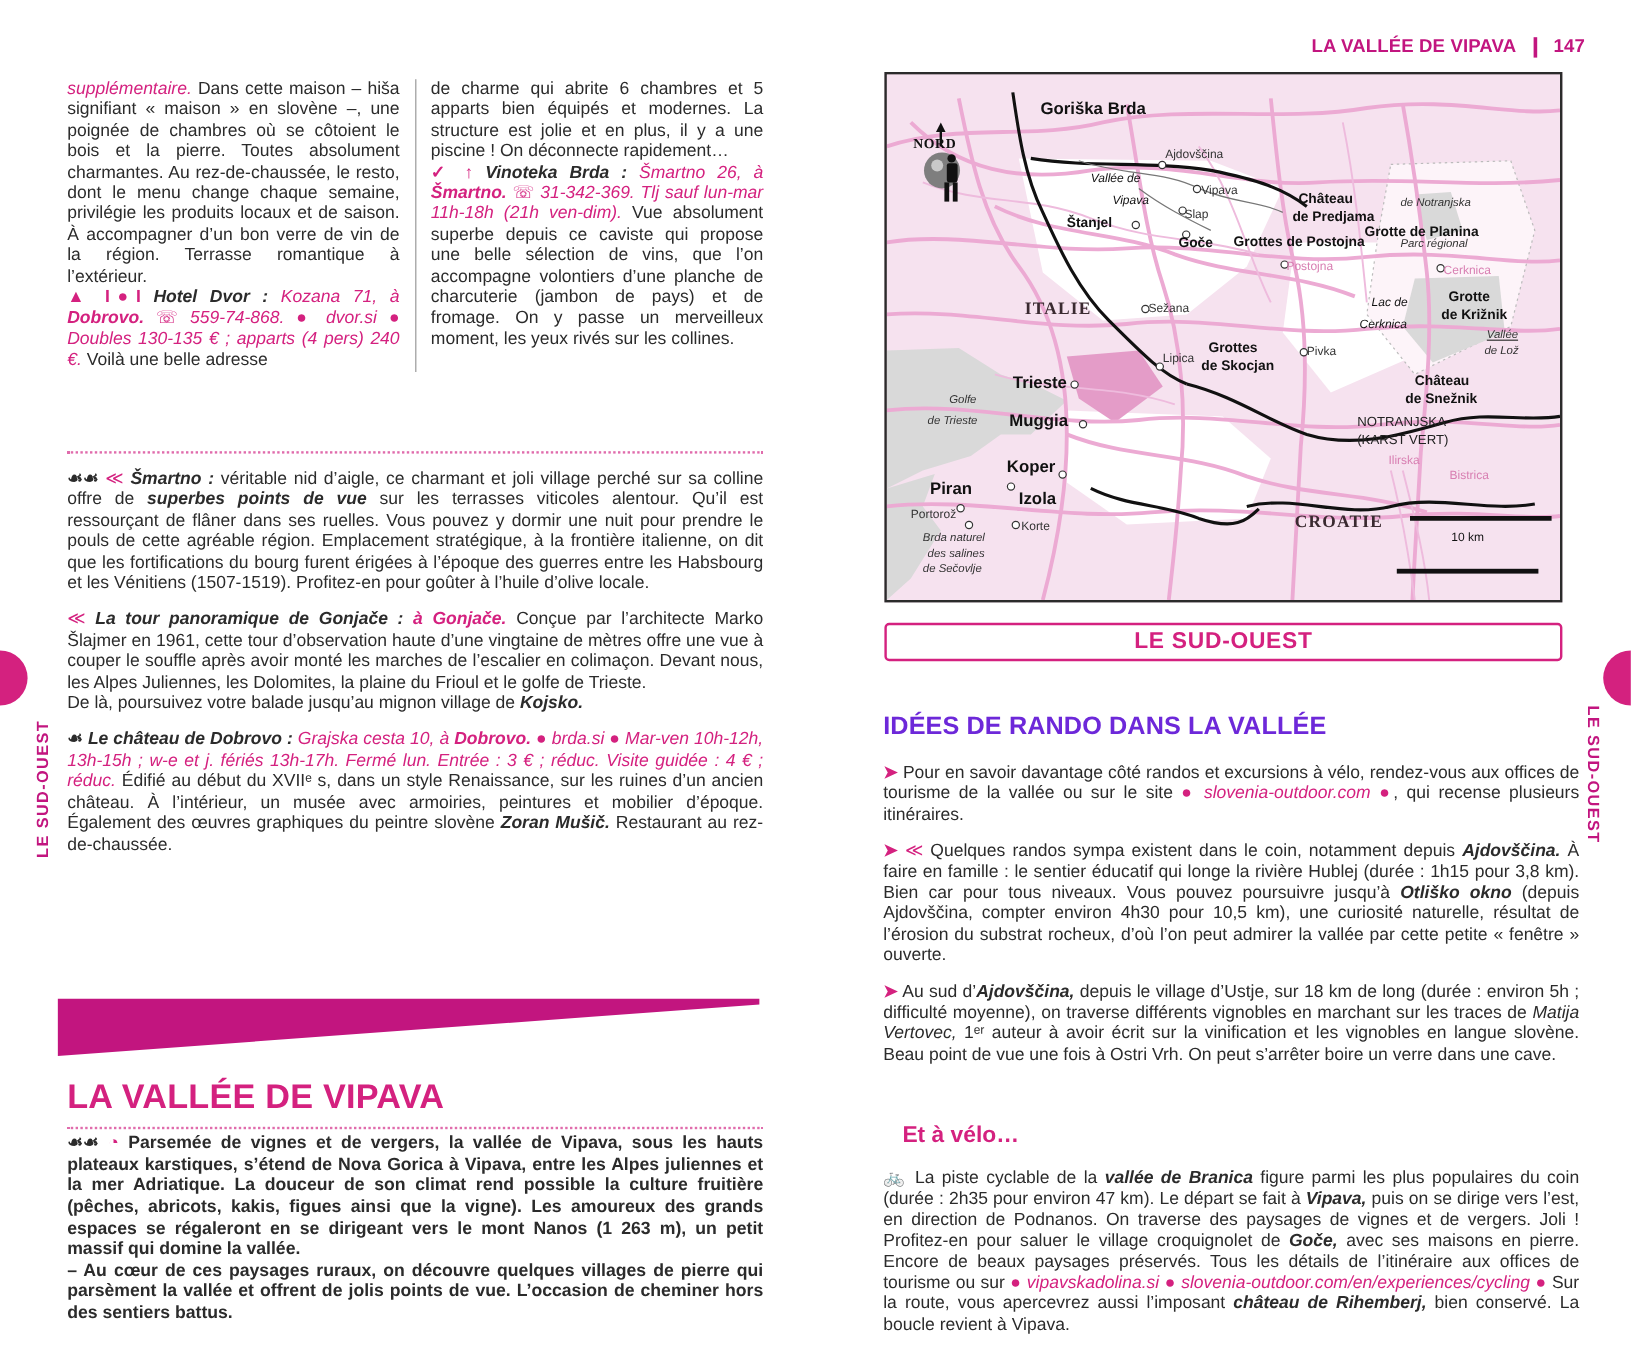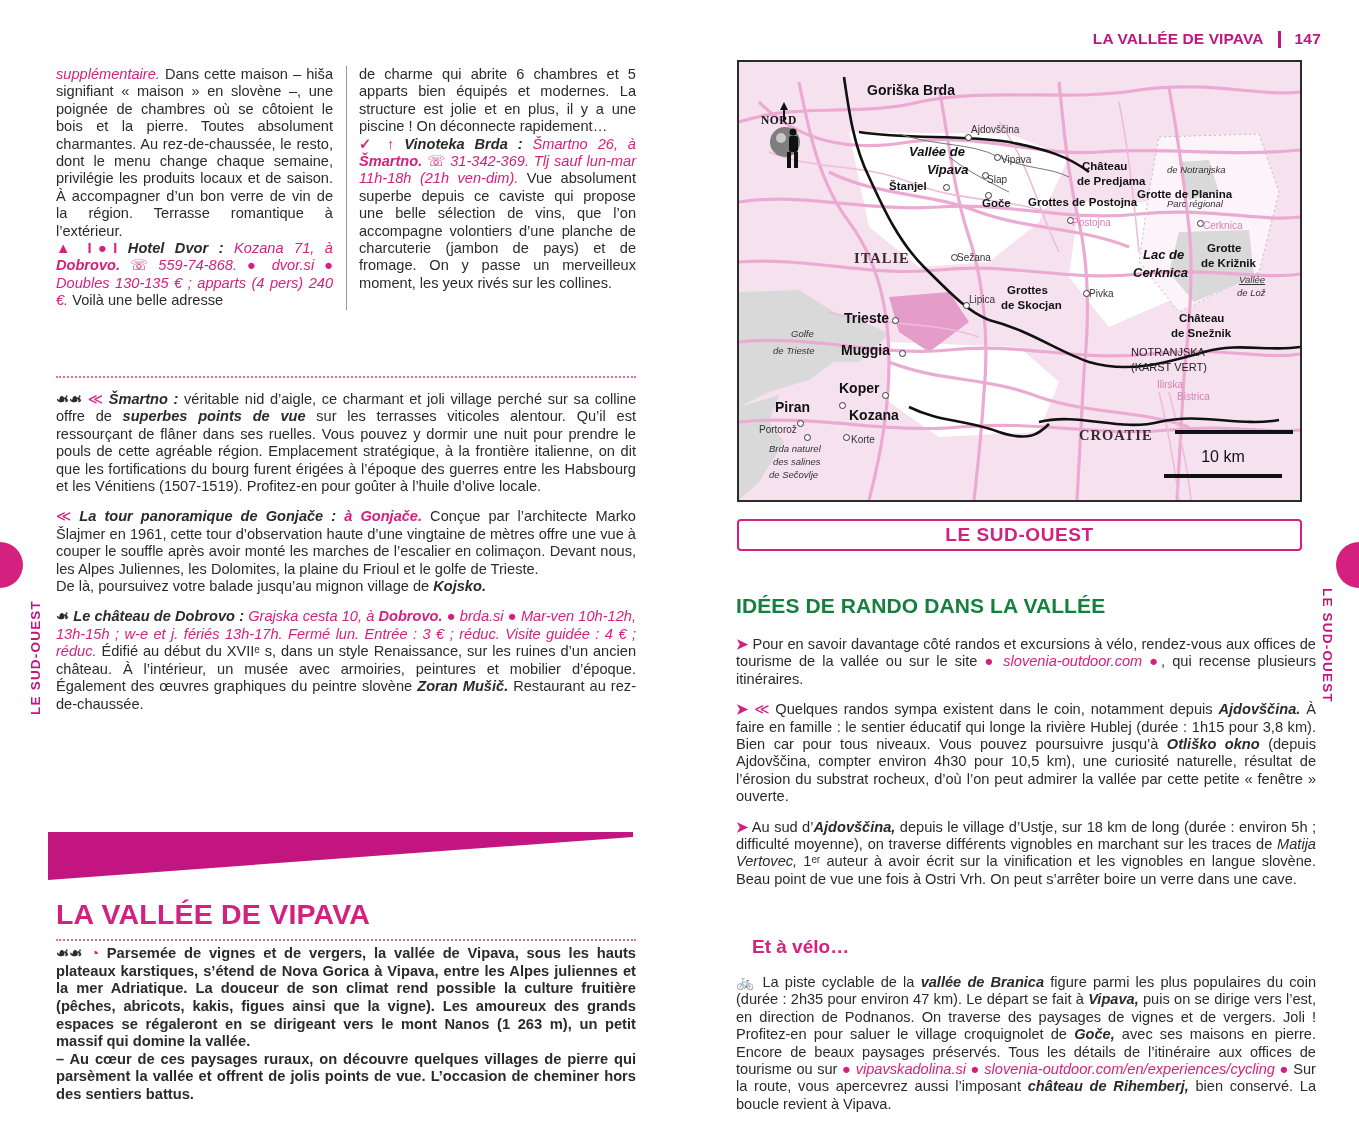--- a/index.html
+++ b/index.html
@@ -95,39 +95,39 @@
   .map-caption span {
     color:#d4217f; font-weight:bold; font-size:19px; letter-spacing:.6px;
   }
   .map-label {
     position:absolute; font-family:"Liberation Sans", sans-serif;
     color:#111; white-space:nowrap; pointer-events:none;
   }
   .ml-major { font-weight:bold; font-size:14px; }
   .ml-mid   { font-weight:bold; font-size:11.5px; }
   .ml-small { font-size:10px; color:#333; }
-  .ml-it    { font-style:italic; font-weight:bold; font-size:13px; }
+  .ml-it    { font-style:italic; font-weight:normal; font-size:10px; }
   .ml-it-s  { font-style:italic; font-size:9.5px; color:#333; }
   .ml-serif { font-family:"Liberation Serif", serif; font-weight:bold; font-size:14.5px; letter-spacing:1px; color:#3a2a30;}
   .ml-pinkn { font-size:10px; color:#d87fb2; }
   .ml-reg   { font-size:11px; color:#222; }
 
   .map-dot {
     position:absolute; width:7px; height:7px; border-radius:50%;
     background:#fff; border:1.4px solid #333;
   }
   .scale-bar {
     position:absolute; right:18px; bottom:22px; width:118px;
   }
   .scale-line { height:4px; background:#111; }
-  .scale-txt { font-size:16px; text-align:center; color:#111; margin-bottom:8px; font-family:"Liberation Sans",sans-serif;}
+  .scale-txt { font-size:10px; text-align:center; color:#111; margin-bottom:20px; font-family:"Liberation Sans",sans-serif;}
   .rcol-abs { position:absolute; width:580px; }
 
   .sec-head-sm {
-    color:#15803d; font-weight:bold; font-size:21px; letter-spacing:.1px; margin:0;
+    color:#6d28d9; font-weight:bold; font-size:21px; letter-spacing:.1px; margin:0;
   }
   .sec-head-md {
     color:#d4217f; font-weight:bold; font-size:19px; margin:16px;
   }
   .arrow { color:#d4217f; font-weight:bold; }
   .bullet-dot { color:#d4217f; }
   .txt-bold-para { font-weight:bold; font-size:14.7px; line-height:1.2; }
 </style>
 </head>
 <body>
@@ -312,29 +312,29 @@
           <div class="map-label ml-small" style="left: 350px; top: 226px;">Pivka</div>
           <div class="map-label ml-mid" style="left: 268px; top: 222px;">Grottes</div>
           <div class="map-label ml-mid" style="left: 262px; top: 237px;">de Skocjan</div>
           <div class="map-label ml-serif" style="left: 115px; top: 188px;">ITALIE</div>
           <div class="map-label ml-serif" style="left: 340px; top: 365px;">CROATIE</div>
           <div class="map-label ml-major" style="left: 105px; top: 248px;">Trieste</div>
           <div class="map-label ml-major" style="left: 102px; top: 280px;">Muggia</div>
           <div class="map-label ml-it-s" style="left: 52px; top: 266px;">Golfe</div>
           <div class="map-label ml-it-s" style="left: 34px; top: 283px;">de Trieste</div>
           <div class="map-label ml-major" style="left: 100px; top: 318px;">Koper</div>
-          <div class="map-label ml-major" style="left: 110px; top: 345px;">Kozana</div>
+          <div class="map-label ml-major" style="left: 110px; top: 345px;">Izola</div>
           <div class="map-label ml-major" style="left: 36px; top: 337px;">Piran</div>
           <div class="map-label ml-small" style="left: 20px; top: 362px;">Portorož</div>
           <div class="map-label ml-small" style="left: 112px; top: 372px;">Korte</div>
           <div class="map-label ml-it-s" style="left: 30px; top: 381px;">Brda naturel</div>
           <div class="map-label ml-it-s" style="left: 34px; top: 394px;">des salines</div>
           <div class="map-label ml-it-s" style="left: 30px; top: 407px;">de Sečovlje</div>
           <div class="map-label ml-pinkn" style="left: 418px; top: 317px;">Ilirska</div>
-          <div class="map-label ml-pinkn" style="left: 402px; top: 329px; padding-left: 36px;">Bistrica</div>
+          <div class="map-label ml-pinkn" style="left: 433px; top: 329px; padding-left: 36px;">Bistrica</div>
         </div>
 
       <div class="scale-bar">
         <div class="scale-txt">10 km</div>
         <div class="scale-line"></div>
       </div>
     </div>
 
     <div class="map-caption">
       <span>LE SUD-OUEST</span>

